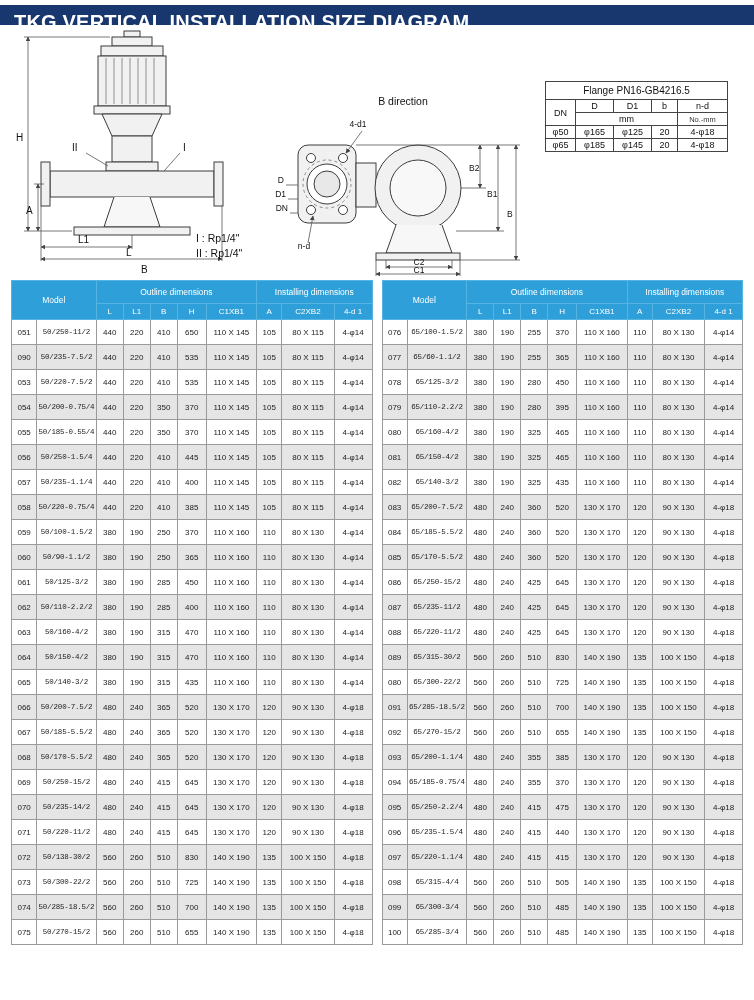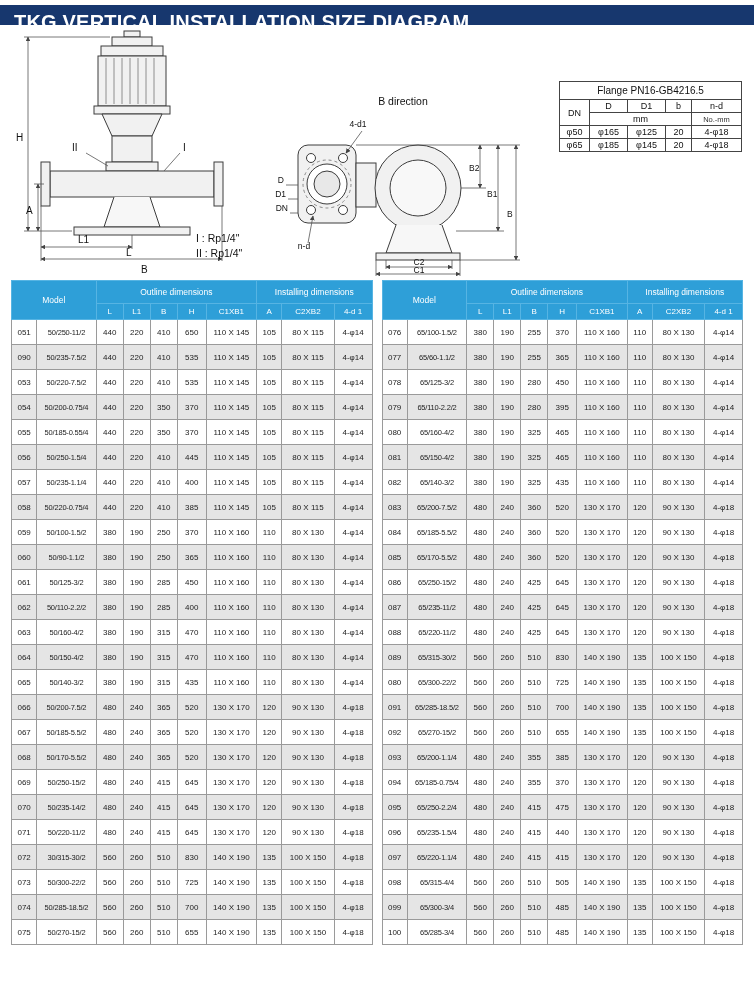--- a/index.html
+++ b/index.html
@@ -24,21 +24,21 @@
     letter-spacing: 0.2px;
   }
   .diagram-area { position: relative; height: 252px; }
   .pump-svg  { position: absolute; left: 14px; top: 4px; }
   .bdir-svg  { position: absolute; left: 258px; top: 52px; }
   .notes {
     position: absolute; left: 196px; top: 206px;
     font-size: 10.5px; line-height: 1.4; color: #111;
   }
   table.flange {
-    position: absolute; right: 12px; top: 56px;
+    position: absolute; right: 26px; top: 56px;
     border-collapse: collapse;
     font-size: 9px; color: #111;
     background: #fff;
   }
   .flange th, .flange td {
     border: 1px solid #444;
     padding: 1px 4px;
     text-align: center;
     font-weight: normal;
     white-space: nowrap;
@@ -70,21 +70,21 @@
     background: #2e9fd8;
     color: #fff;
     border: 1px solid #56b4e3;
     font-weight: normal;
   }
   .spec thead tr.h1 th { height: 23px; font-size: 8.5px; }
   .spec thead tr.h2 th { height: 16px; font-size: 8px; }
   .spec thead th.group { font-size: 7.5px; }
   .spec tbody td { height: 25px; }
   .spec tbody tr:nth-child(even) { background: #e5e5e5; }
-  .spec tbody td:nth-child(2) { font-size: 7.5px; letter-spacing: -0.2px; }
+  .spec tbody td:nth-child(2) { font-size: 7.5px; letter-spacing: -0.2px; font-family: Liberation Mono, monospace; }
 
   svg text { font-family: "Liberation Sans", sans-serif; }
 </style>
 </head>
 <body>
 
 <div class="page">
 
   <div class="title-bar">TKG VERTICAL INSTALLATION SIZE DIAGRAM</div>
 
@@ -502,21 +502,21 @@
             <td>240</td>
             <td>415</td>
             <td>645</td>
             <td>130 X 170</td>
             <td>120</td>
             <td>90 X 130</td>
             <td>4-φ18</td>
           </tr>
           <tr>
             <td>072</td>
-            <td>30/315-30/2</td>
+            <td>50/138-30/2</td>
             <td>560</td>
             <td>260</td>
             <td>510</td>
             <td>830</td>
             <td>140 X 190</td>
             <td>135</td>
             <td>100 X 150</td>
             <td>4-φ18</td>
           </tr>
           <tr>

